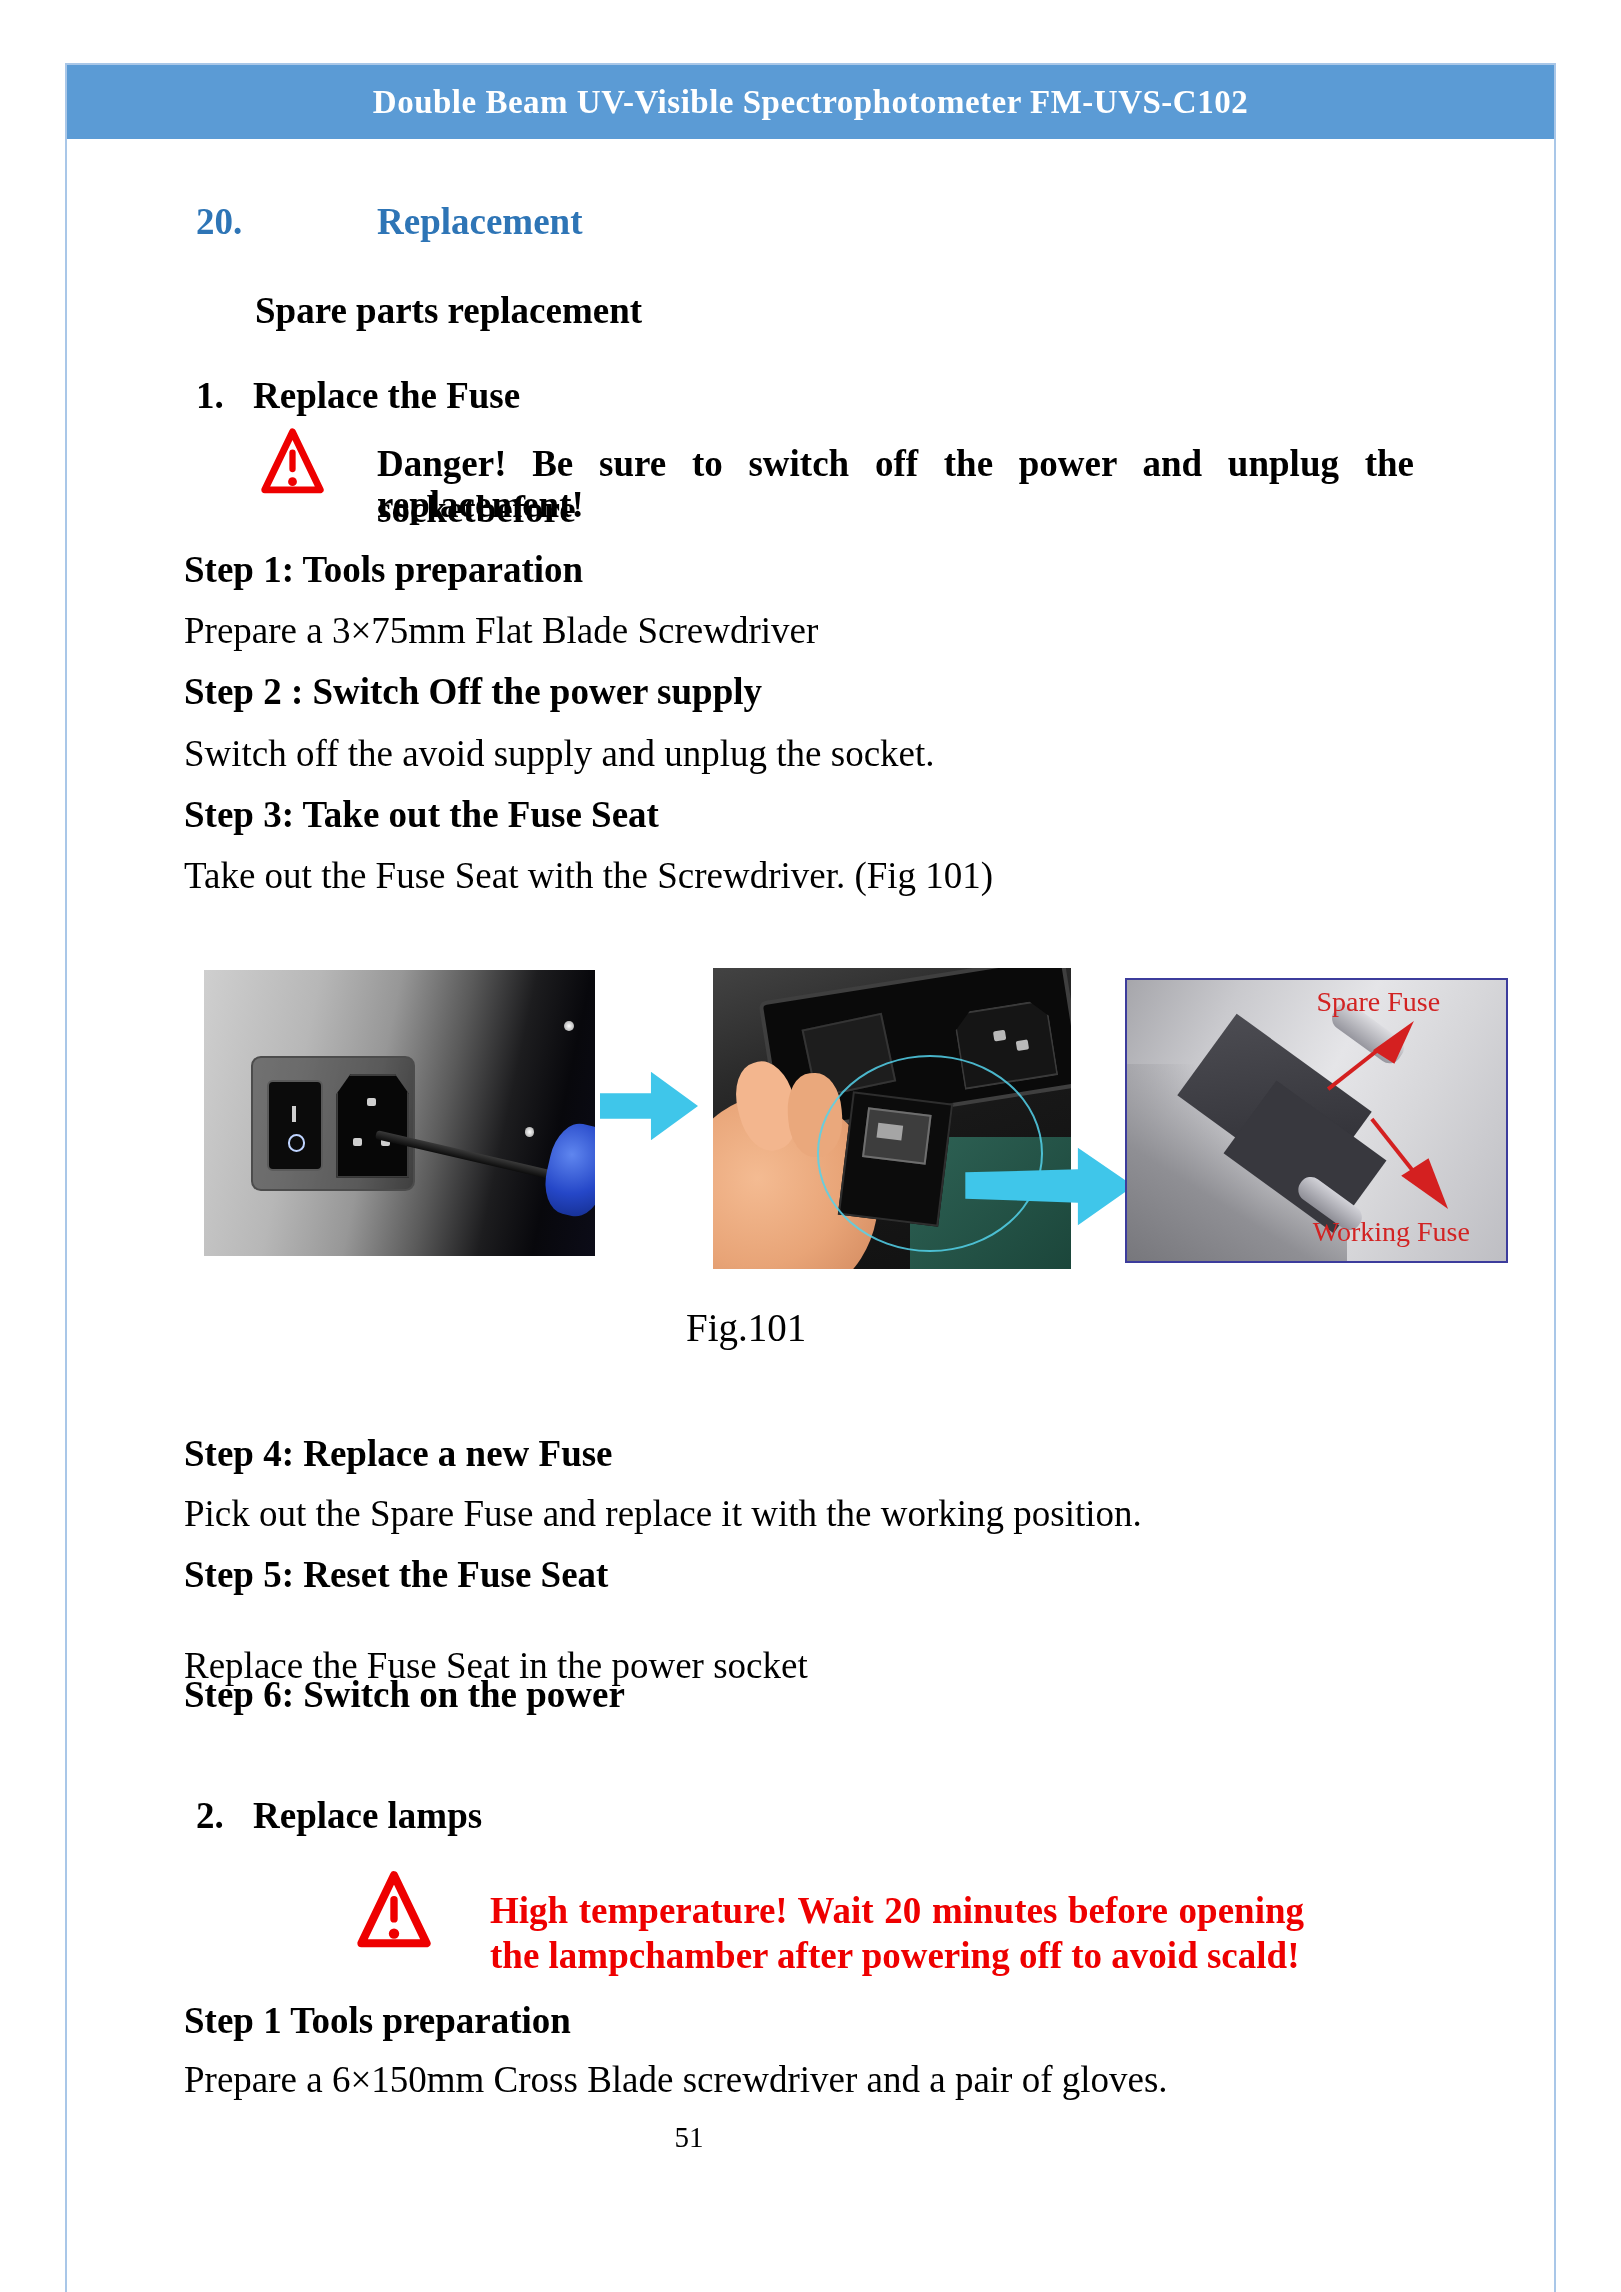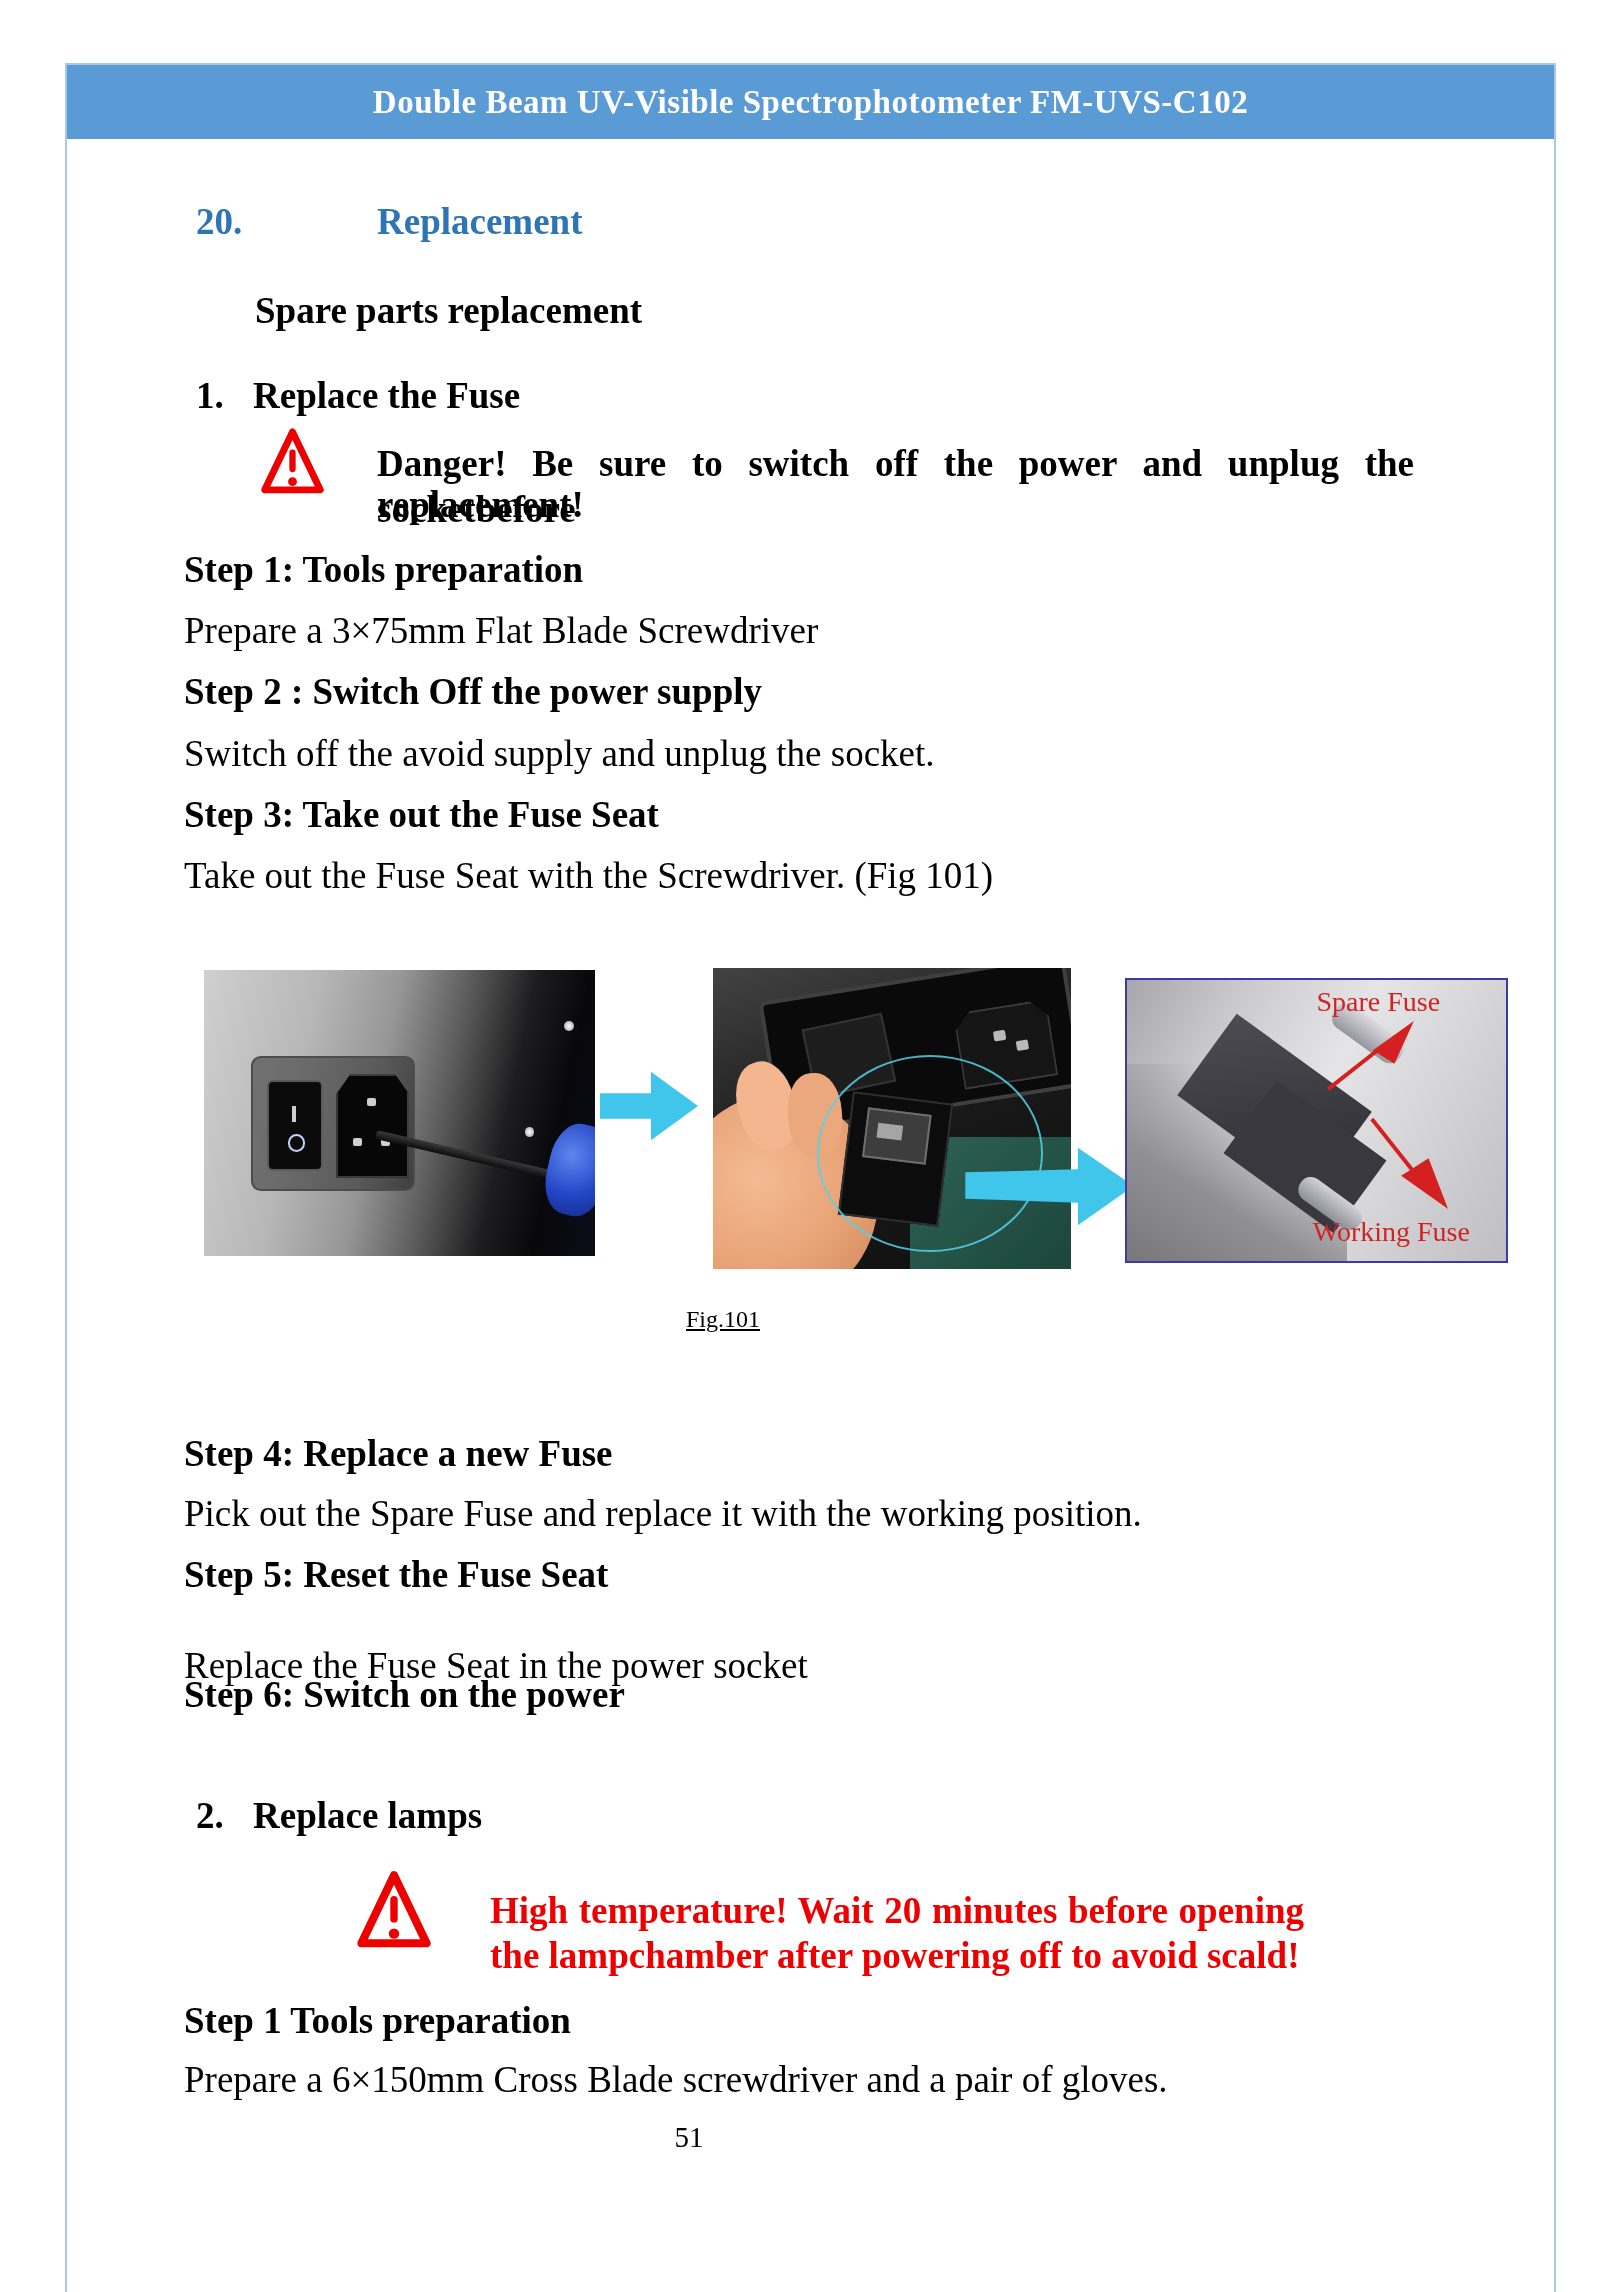--- a/index.html
+++ b/index.html
@@ -10,21 +10,21 @@
          border:2px solid #a9c7e8;box-sizing:border-box;background:#fff;}
   .header-bar{position:absolute;left:0;top:0;width:100%;height:74px;background:#5b9bd5;
               display:flex;align-items:center;justify-content:center;}
   .header-title{font-size:33px;font-weight:bold;color:#ffffff;letter-spacing:0.5px;}
   
   .t{position:absolute;font-size:37px;line-height:1.25;white-space:nowrap;}
   .b{font-weight:bold;}
   .sec{font-size:37px;font-weight:bold;color:#2e75b6;}
   .just{white-space:normal;text-align:justify;text-align-last:justify;}
   .red{color:#ee0000;}
-  .cap{font-size:24px;text-decoration:underline;}
+  .cap{font-size:39px;}
   .foot{font-size:29px;}
   
   .warn{position:absolute;}
   
   .photo{position:absolute;overflow:hidden;}
   .ab{position:absolute;}
   
   .p1{background:linear-gradient(102deg,#cfcfcf 0%,#b7b7b7 26%,#979797 44%,#5a5a5a 60%,#1d1d1f 74%,#08080c 86%,#0c0c18 100%);}
   .p1 .module{left:12%;top:30%;width:41%;height:46%;background:rgba(16,16,16,.45);
               border:2.9px solid #4c4c4c;border-radius:9.8px;}

